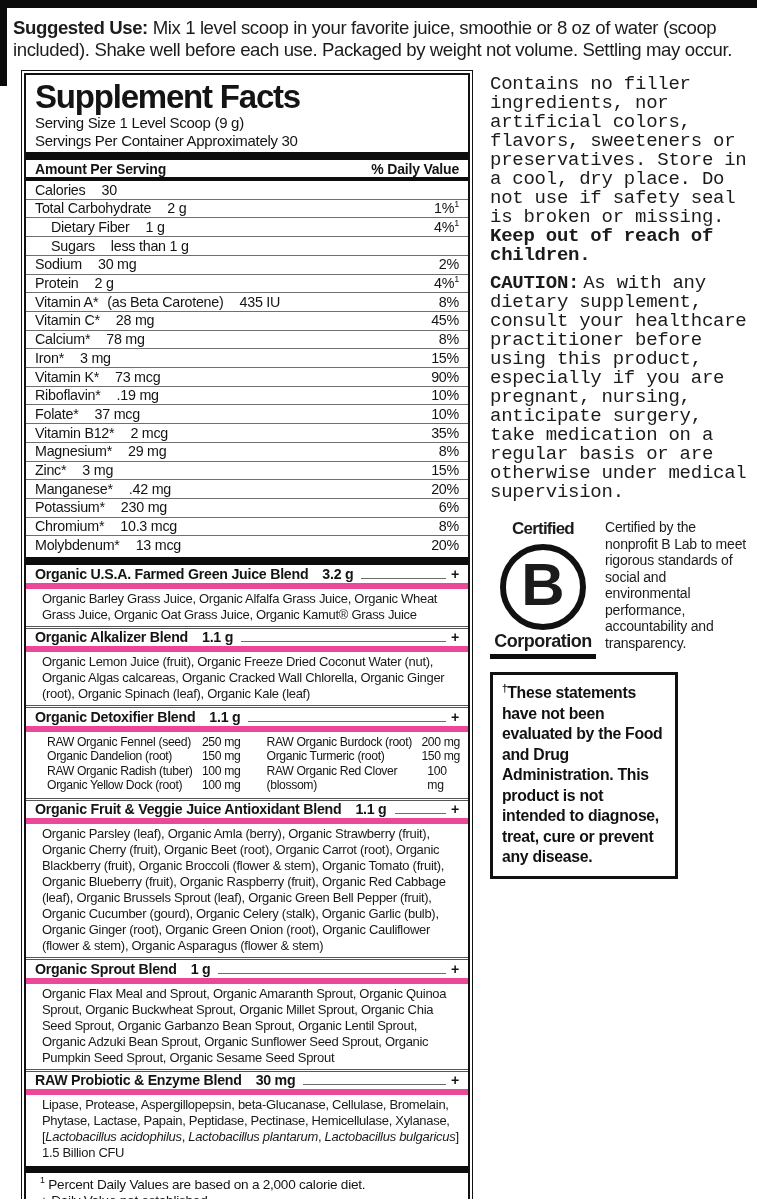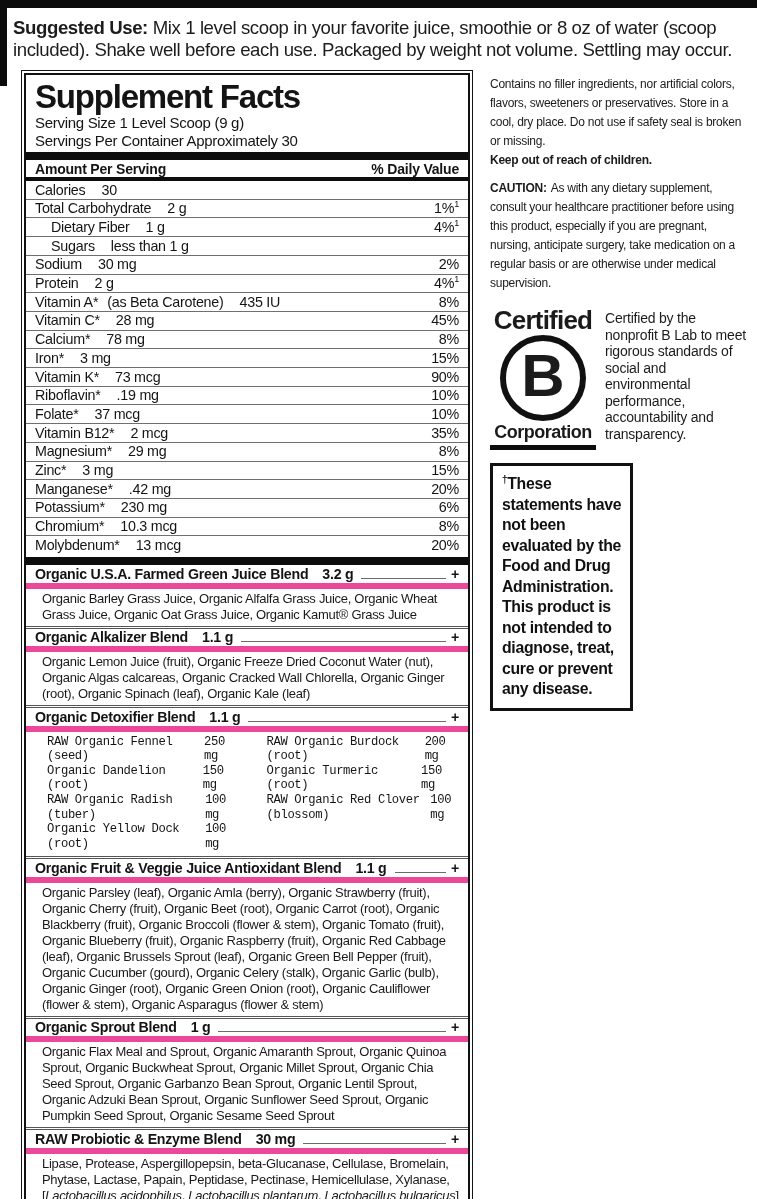--- a/index.html
+++ b/index.html
@@ -42,45 +42,45 @@
   .n-dv { margin-left:auto; }
   sup { font-size:9px; line-height:0; vertical-align:super; }
 
   .blend { }
   .blend + .blend { border-top:3px double #555; }
   .b-head { display:flex; align-items:baseline; font-size:14.2px; letter-spacing:-0.25px; font-weight:bold; padding:1.5px 9px 1px 9px; line-height:14.5px; border-bottom:6px solid #ec4899; }
   .b-amt { margin-left:14px; font-weight:bold; }
   .b-lead { flex:1; border-bottom:1px solid #6a6a6a; margin:0 5px 3px 8px; }
   .b-dv { font-weight:bold; }
   .b-ing { font-size:13px; letter-spacing:-0.3px; line-height:16px; padding:2px 8px 3px 16px; color:#1a1a1a; }
-  .b-grid { display:flex; padding:3px 8px 5px 21px; gap:26px;font-family:Liberation Mono, monospace; }
+  .b-grid { display:flex; padding:3px 8px 5px 21px; gap:26px; }
   .b-col { flex:1; }
   .b-item { display:flex; align-items:baseline; font-size:12.2px; letter-spacing:-0.35px; line-height:14.6px; }
   .bi-amt { margin-left:auto; padding-left:5px; }
 
   .footnotes { padding:4px 9px 6px 14px; font-size:13.6px; letter-spacing:-0.25px; line-height:15.5px; }
   .fn-m { }
 
   
   .rcol { flex:1; padding:7px 8px 0 20px; color:#1b1b1b; }
-  .r-par { font-size:12px; letter-spacing:-0.25px; line-height:19px; }
+  .r-par { font-size:19px; letter-spacing:-0.25px; line-height:19px;font-family:Liberation Mono, monospace; }
   .r-par .tail { font-weight:bold; }
   .caution { margin-top:9px; }
   .caution b { margin-right:4px; }
 
   .bcorp { display:flex; margin-top:15px; align-items:flex-start; }
   .bc-logo { width:106px; flex:none; text-align:center; }
-  .bc-cert { font-size:26px; font-weight:bold; letter-spacing:-0.8px; line-height:24px; }
+  .bc-cert { font-size:17px; font-weight:bold; letter-spacing:-0.8px; line-height:24px; }
   .bc-circle { width:86px; height:86px; border:6px solid #111; border-radius:50%; margin:3px auto 2px auto; display:flex; align-items:center; justify-content:center; }
   .bc-b { font-size:60px; font-weight:bold; line-height:60px; padding-bottom:4px; }
   .bc-corp { font-size:18px; font-weight:bold; letter-spacing:-0.5px; line-height:19px; }
   .bc-rule { height:5px; background:#0d0d0d; margin-top:3px; }
   .bc-desc { font-size:14px; letter-spacing:-0.2px; line-height:16.5px; padding-left:9px; padding-top:2px; }
 
-  .disclaimer { margin-top:13px; width:143px; border:3px solid #111; padding:8px 7px 8px 9px; font-weight:bold; font-size:15.8px; letter-spacing:-0.3px; line-height:20.5px; color:#111; }
+  .disclaimer { margin-top:13px; width:188px; border:3px solid #111; padding:8px 7px 8px 9px; font-weight:bold; font-size:15.8px; letter-spacing:-0.3px; line-height:20.5px; color:#111; }
   .disclaimer sup { font-size:10px; }
 
   
   .footer { padding:6px 10px 0 36px; font-size:15.6px; letter-spacing:-0.3px; line-height:17.5px; color:#1b1b1b; }
   .f-line { }
   .f-line .lbl { margin-right:5px; }
 </style>
 </head>
 <body>
 

